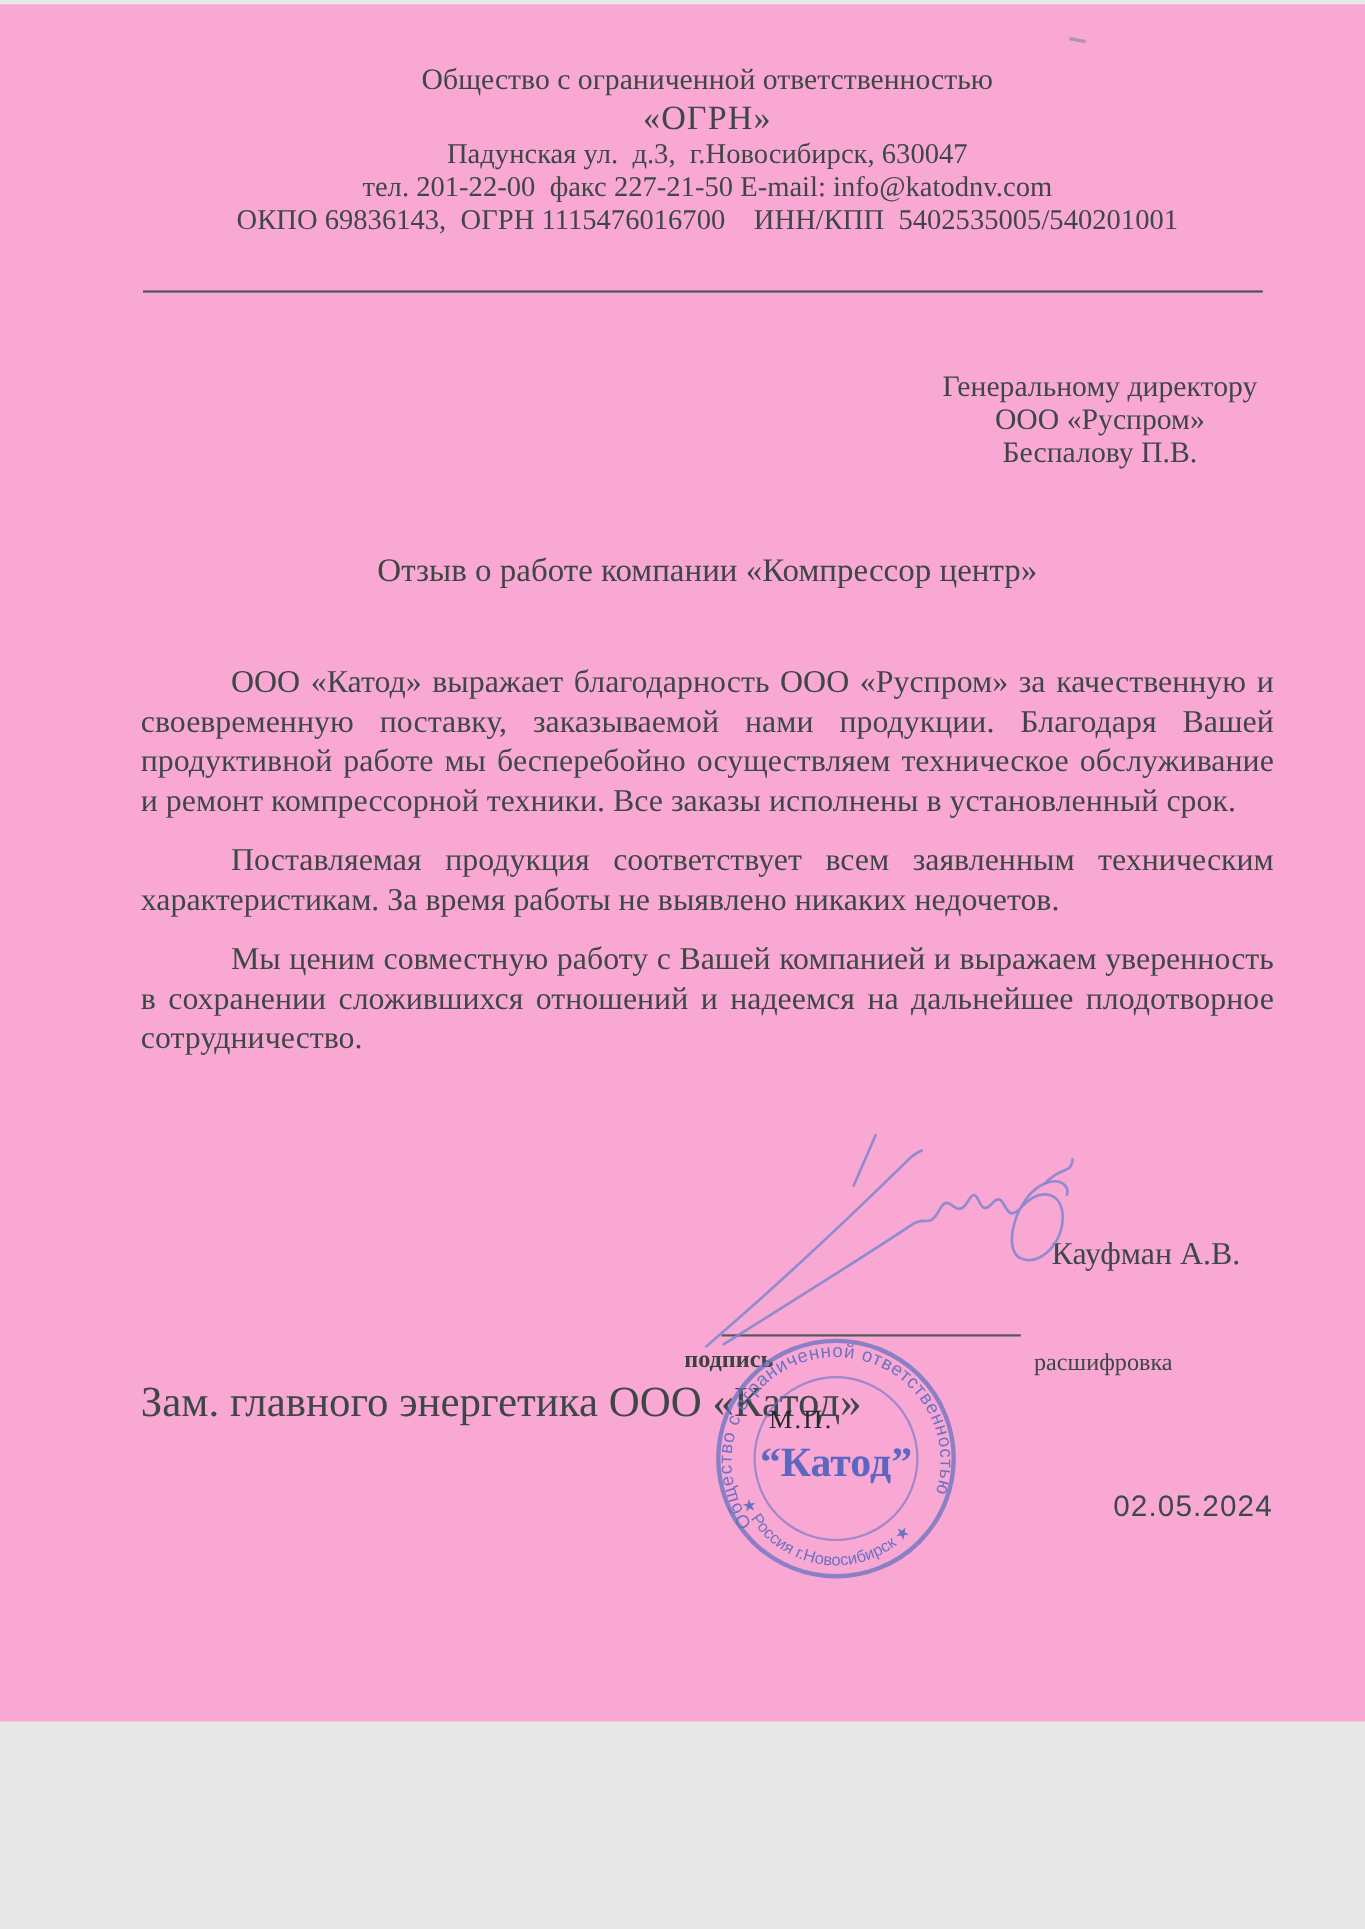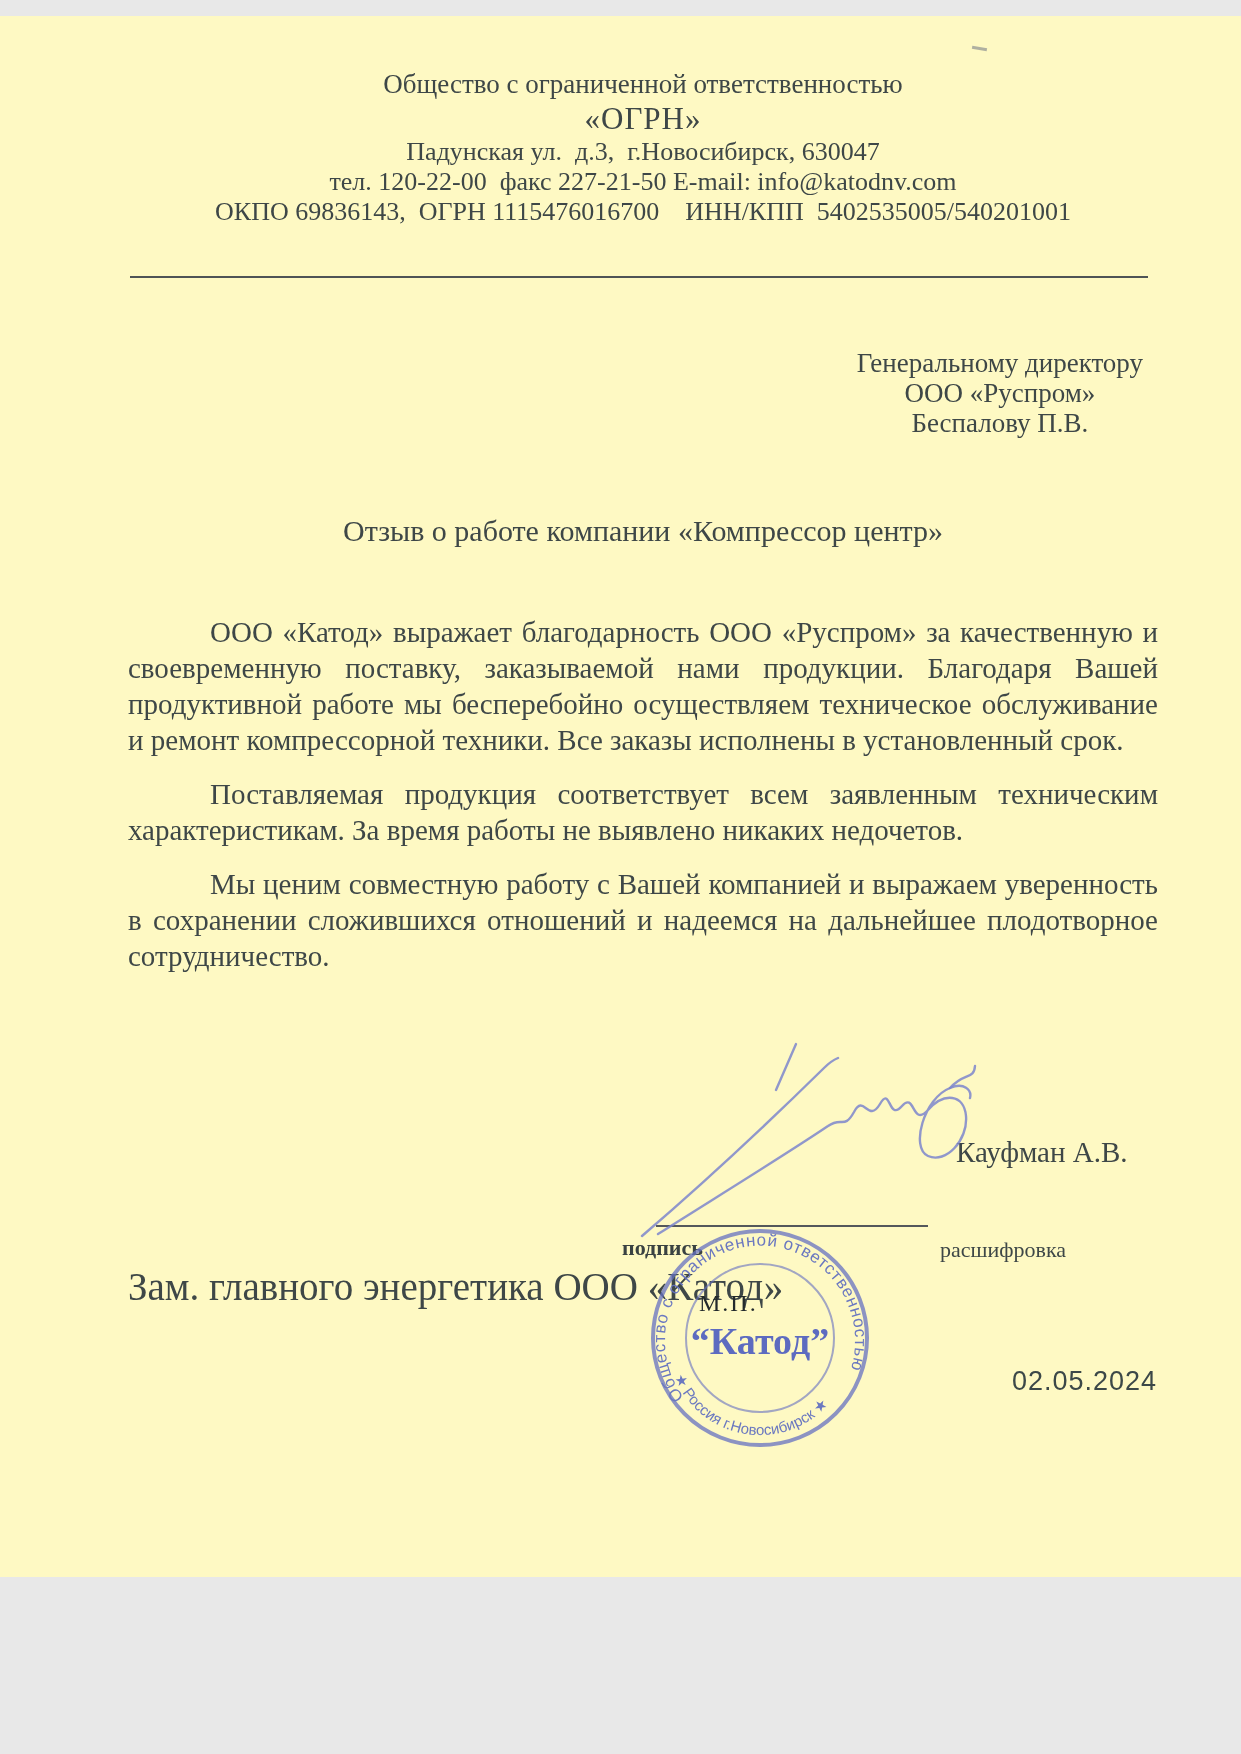--- a/index.html
+++ b/index.html
@@ -1,20 +1,20 @@
 <!DOCTYPE html>
 <html><head>
 <meta charset="utf-8">
 <style>
   html,body{margin:0;padding:0;background:#e8e8e8;}
   .page{
     position:relative;
     width:1241px;height:1561px;
-    margin:16px auto;
-    background:#fef9c3;
+    margin:4px auto;
+    background:#f9a8d4;
     font-family:"Liberation Serif","DejaVu Serif",serif;
     color:#3e4747;
     overflow:hidden;
   }
   .abs{position:absolute;}
   .pre{white-space:pre-wrap;}
 
   
   .letterhead{top:52px;left:128px;width:1030px;text-align:center;}
   .lh-orgtype{font-size:27px;line-height:32px;}
@@ -61,21 +61,21 @@
 </style>
 </head>
 <body>
 
 <div class="page">
 
   <div class="abs letterhead">
     <div class="lh-orgtype pre">Общество с ограниченной ответственностью</div>
     <div class="lh-orgname pre">«ОГРН»</div>
     <div class="lh-line pre">Падунская ул.  д.3,  г.Новосибирск, 630047</div>
-    <div class="lh-line pre">тел. 120-22-00  факс 227-21-50 E-mail: info@katodnv.com</div>
+    <div class="lh-line pre">тел. 201-22-00  факс 227-21-50 E-mail: info@katodnv.com</div>
     <div class="lh-line pre">ОКПО 69836143,  ОГРН 1115476016700    ИНН/КПП  5402535005/540201001</div>
   </div>
 
   <div class="abs divider"></div>
 
   <div class="abs artifact"></div>
 
   <div class="abs recipient">
     <div>Генеральному директору</div>
     <div>ООО «Руспром»</div>

